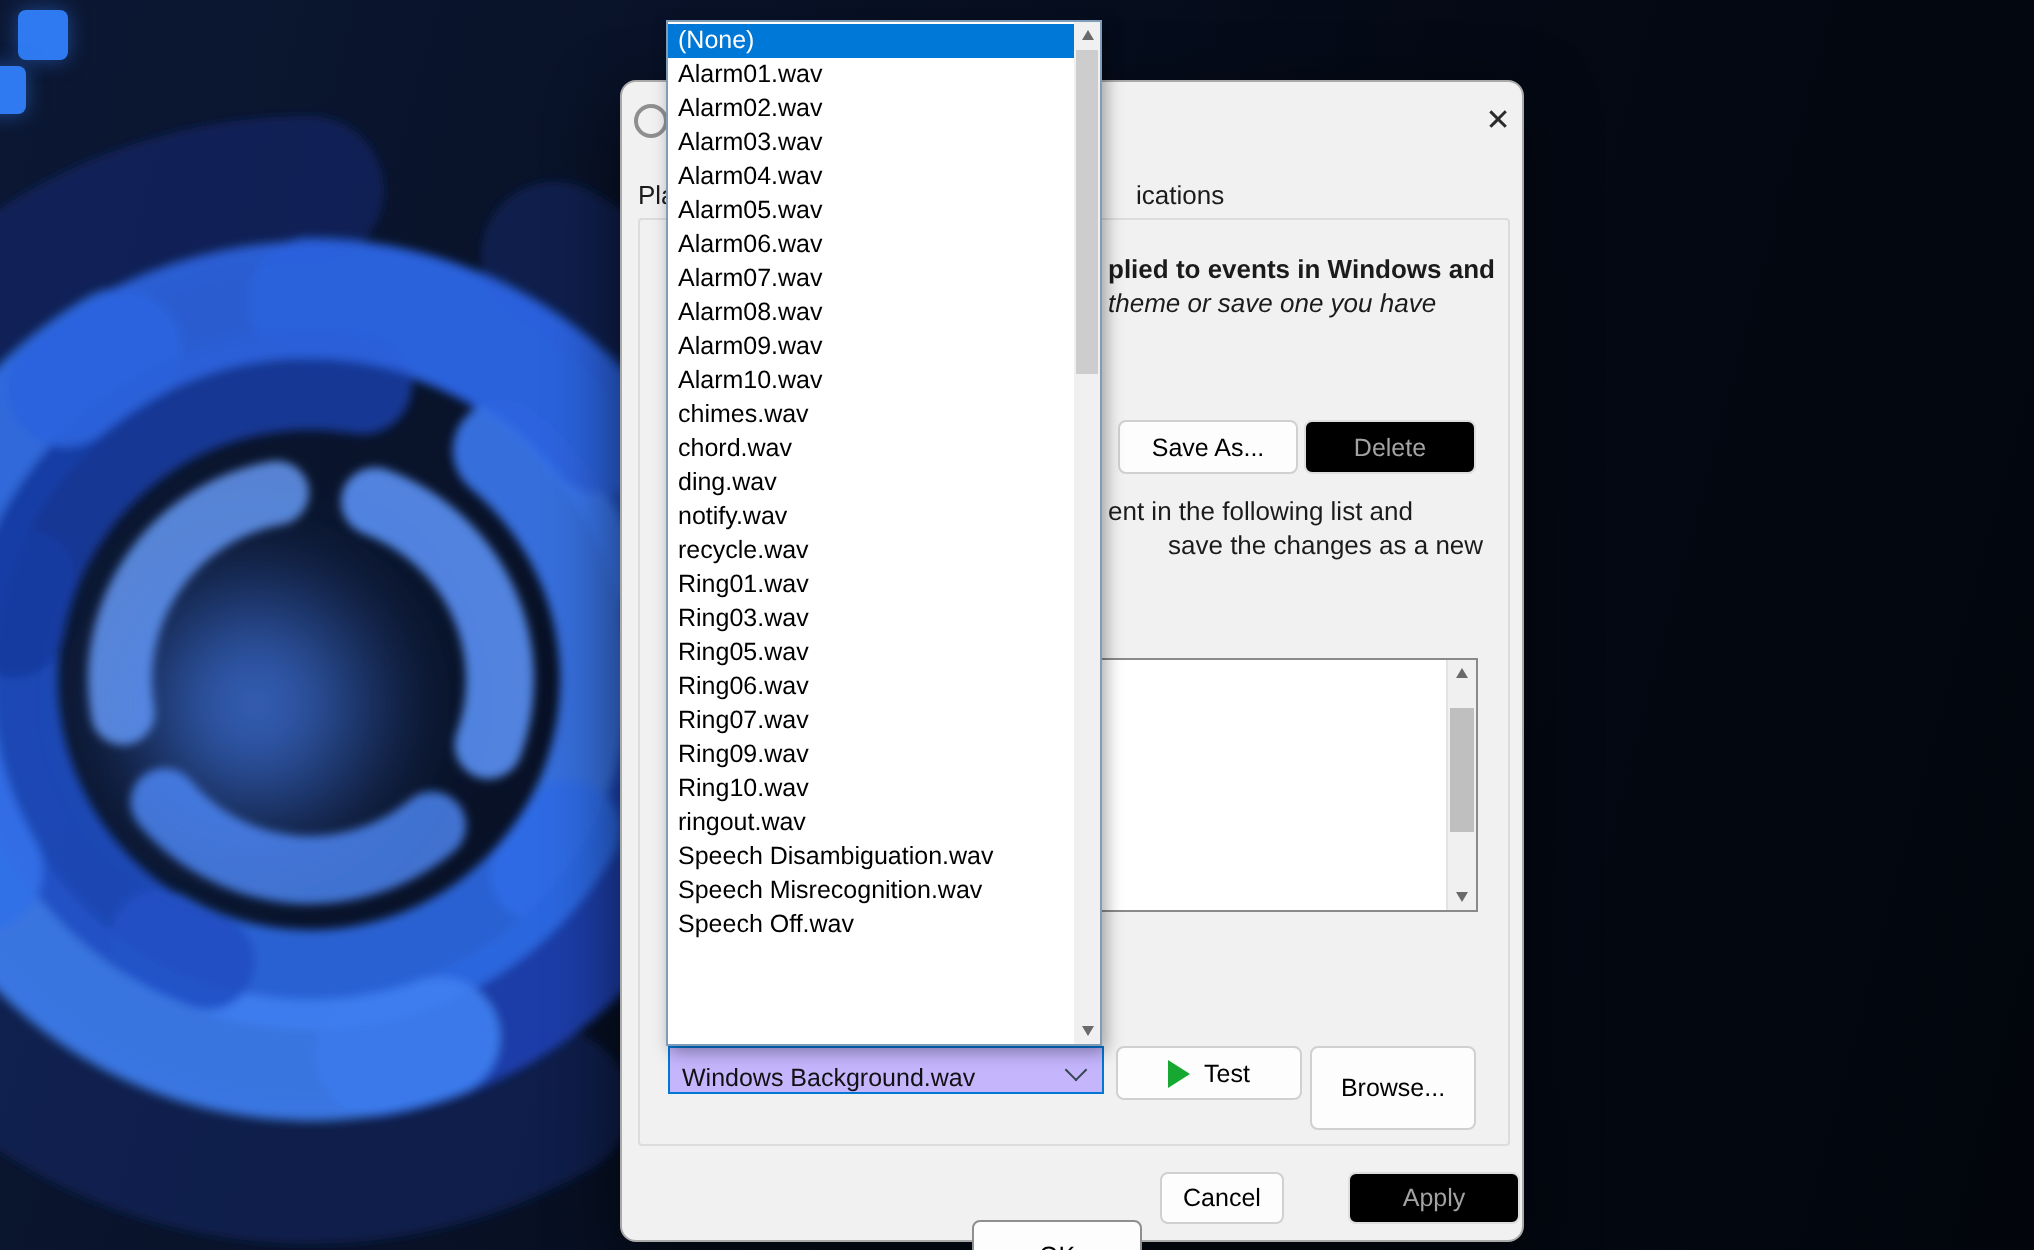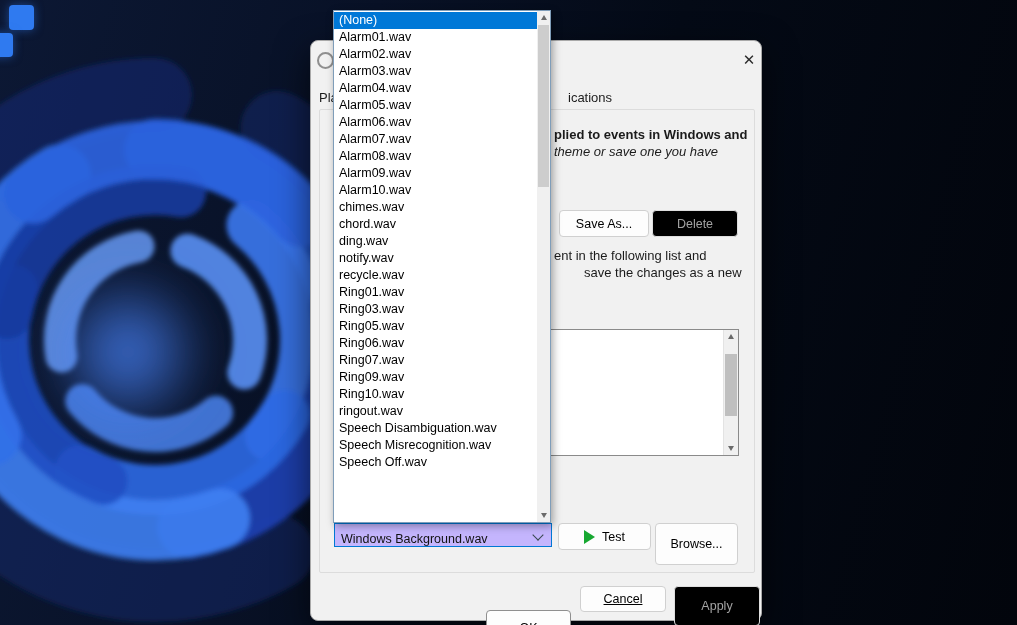--- a/index.html
+++ b/index.html
@@ -37,22 +37,22 @@
     position:absolute;display:flex;align-items:center;justify-content:center;
     background:#fdfdfd;border:1px solid #d0d0d0;border-radius:4px;
     font-size:12.5px;color:#000000;box-sizing:border-box;
   }
   .btn.disabled{color:#a3a3a3;background:#000000;border-color:#dedede;}
   .b-saveas{left:248px;top:169px;width:90px;height:27px;}
   .b-delete{left:341px;top:169px;width:86px;height:27px;}
   .b-test{left:247px;top:482px;width:93px;height:27px;}
   .b-browse{left:344px;top:482px;width:83px;height:42px;}
   .b-ok{left:175px;top:545px;width:85px;height:36px;border-color:#8f8f8f;margin-top:24px;}
-  .b-cancel{left:269px;top:545px;width:86px;height:26px;text-decoration:underline;}
-  .b-apply{left:363px;top:545px;width:86px;height:40px;}
+  .b-cancel{left:269px;top:545px;width:62px;height:26px;}
+  .b-apply{left:363px;top:545px;width:86px;height:26px;}
   .play-tri{width:0;height:0;border-left:11px solid #17a831;border-top:7px solid transparent;border-bottom:7px solid transparent;margin-right:7px;}
 
   .listbox{position:absolute;left:23px;top:288px;width:405px;height:127px;background:#fff;border:1px solid #8a8a8a;box-sizing:border-box;}
   .lb-scroll{position:absolute;right:0;top:0;width:15px;height:100%;background:#f0f0f0;border-left:1px solid #e3e3e3;box-sizing:border-box;}
   .lb-thumb{position:absolute;left:1px;top:24px;width:12px;height:62px;background:#bfbfbf;}
   .arr{width:0;height:0;margin:4px auto;}
   .arr-up{border-left:3.5px solid transparent;border-right:3.5px solid transparent;border-bottom:5px solid #6a6a6a;}
   .arr-dn{border-left:3.5px solid transparent;border-right:3.5px solid transparent;border-top:5px solid #6a6a6a;}
   .lb-up{position:absolute;top:0;left:0;width:14px;height:13px;}
   .lb-dn{position:absolute;bottom:0;left:0;width:14px;height:13px;}

